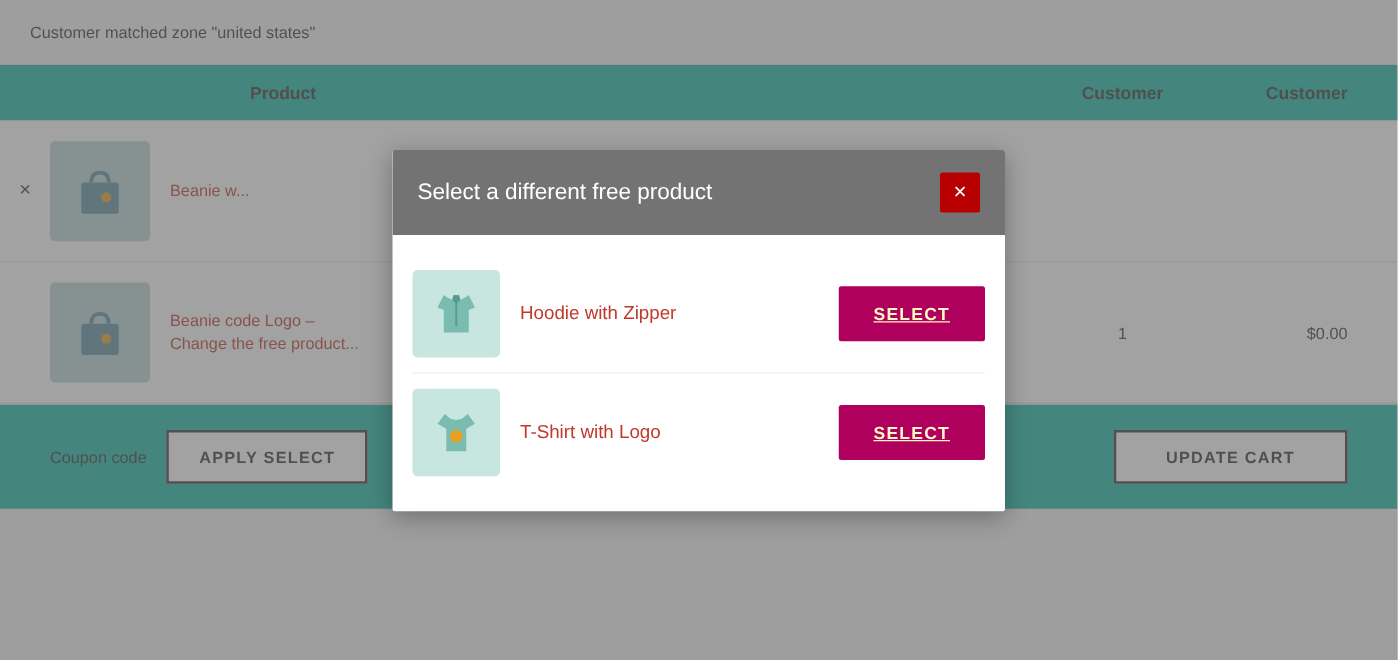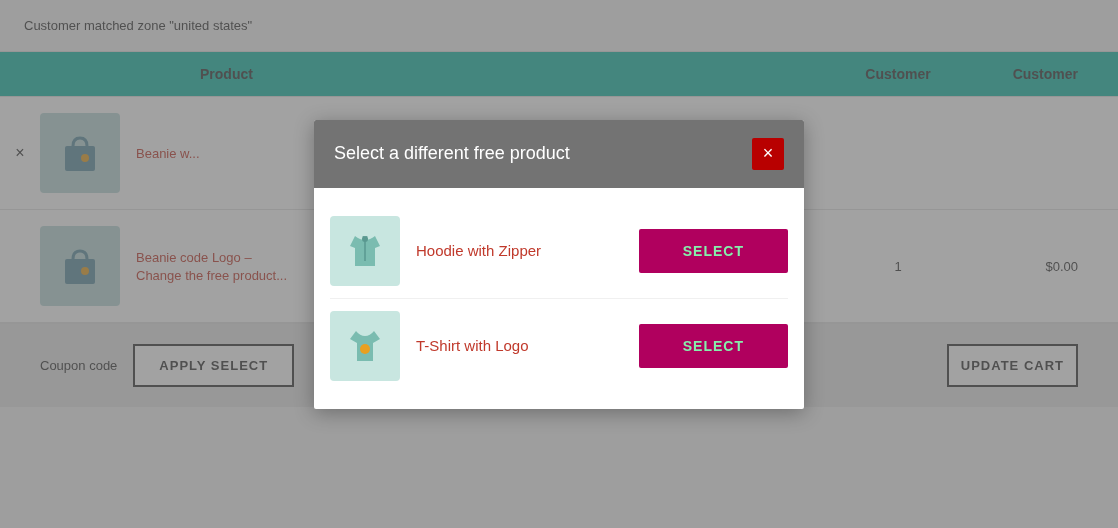--- a/index.html
+++ b/index.html
@@ -124,21 +124,21 @@
       text-align: right;
       padding-right: 40px;
       font-size: 13px;
       color: #333;
     }
 
     .cart-footer {
       display: flex;
       align-items: center;
       padding: 20px 40px;
-      background: #e5e5e5;
+      background: #14b8a6;
       border-top: 1px solid #e0e0e0;
     }
 
     .coupon-label {
       font-size: 13px;
       color: #333;
       margin-right: 16px;
     }
 
     .apply-coupon-btn {
@@ -150,21 +150,21 @@
       letter-spacing: 1px;
       cursor: pointer;
       color: #333;
     }
 
     .spacer { flex: 1; }
 
     .update-cart-btn {
       border: 2px solid #333;
       background: #fff;
-      padding: 12px 12px;
+      padding: 12px 40px;
       font-size: 13px;
       font-weight: bold;
       letter-spacing: 1px;
       cursor: pointer;
       color: #333;
     }
 
     
     .overlay {
       position: absolute;
@@ -244,28 +244,29 @@
 
     .product-option-name {
       flex: 1;
       color: #c0392b;
       text-decoration: none;
       font-size: 15px;
     }
 
     .select-btn {
       background: #b0005e;
-      color: #86efac;
+      color: #fef9c3;
       border: none;
-      padding: 14px 44px;
+      padding: 14px 28px;
       font-size: 14px;
       font-weight: bold;
       letter-spacing: 1px;
       cursor: pointer;
       border-radius: 2px;
+      text-decoration: underline;
     }
 
     
     .bag-svg {
       width: 50px;
       height: 50px;
     }
 
     .change-free-link {
       color: #c0392b;

